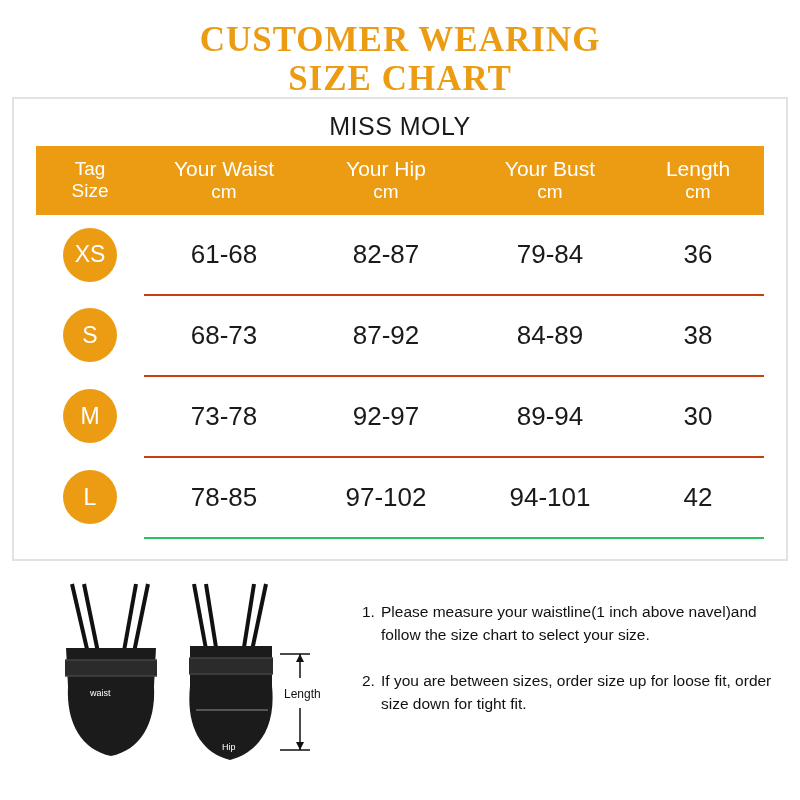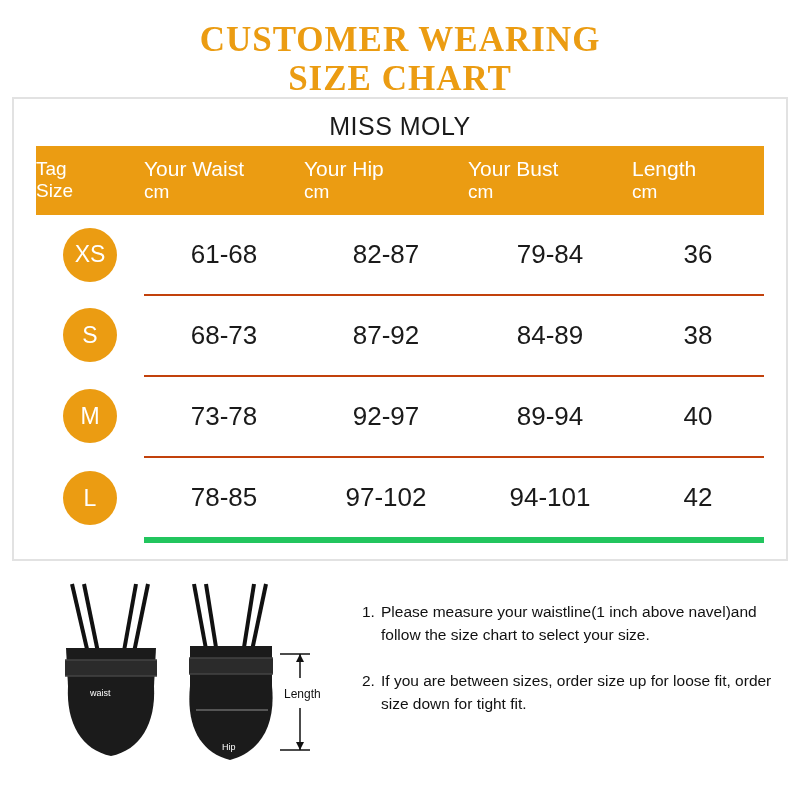--- a/index.html
+++ b/index.html
@@ -64,40 +64,40 @@
     border-collapse: collapse;
     table-layout: fixed;
   }
   table.size-table thead th {
     background: #eb9c12;
     color: #ffffff;
     font-weight: normal;
     font-size: 21px;
     padding: 11px 0 12px 0;
     line-height: 1.14;
-    text-align: left;
+    text-align: center;
     vertical-align: middle;
   }
   table.size-table thead th .unit {
     display: block;
     font-size: 19px;
   }
   table.size-table thead th.tag-col {
     font-size: 19px;
   }
   table.size-table tbody td {
     border-bottom: 2px solid #c2410c;
     height: 77px;
     text-align: center;
     font-size: 26px;
     color: #1a1a1a;
     vertical-align: middle;
   }
   table.size-table tbody tr:last-child td {
-    border-bottom: 6px solid #22c55e;
+    border-bottom: 2px solid #22c55e;
   }
   td.tag-cell {
     border-bottom: none !important;
     margin-top: 20px;
   }
   .tag-badge {
     display: inline-flex;
     align-items: center;
     justify-content: center;
     width: 54px;
@@ -219,21 +219,21 @@
           <td>84-89</td>
           <td>38</td>
         </tr>
         <tr>
           <td class="tag-cell">
             <span class="tag-badge">M</span>
           </td>
           <td>73-78</td>
           <td>92-97</td>
           <td>89-94</td>
-          <td>40</td>
+          <td>30</td>
         </tr>
         <tr>
           <td class="tag-cell">
             <span class="tag-badge">L</span>
           </td>
           <td>78-85</td>
           <td>97-102</td>
           <td>94-101</td>
           <td>42</td>
         </tr>

